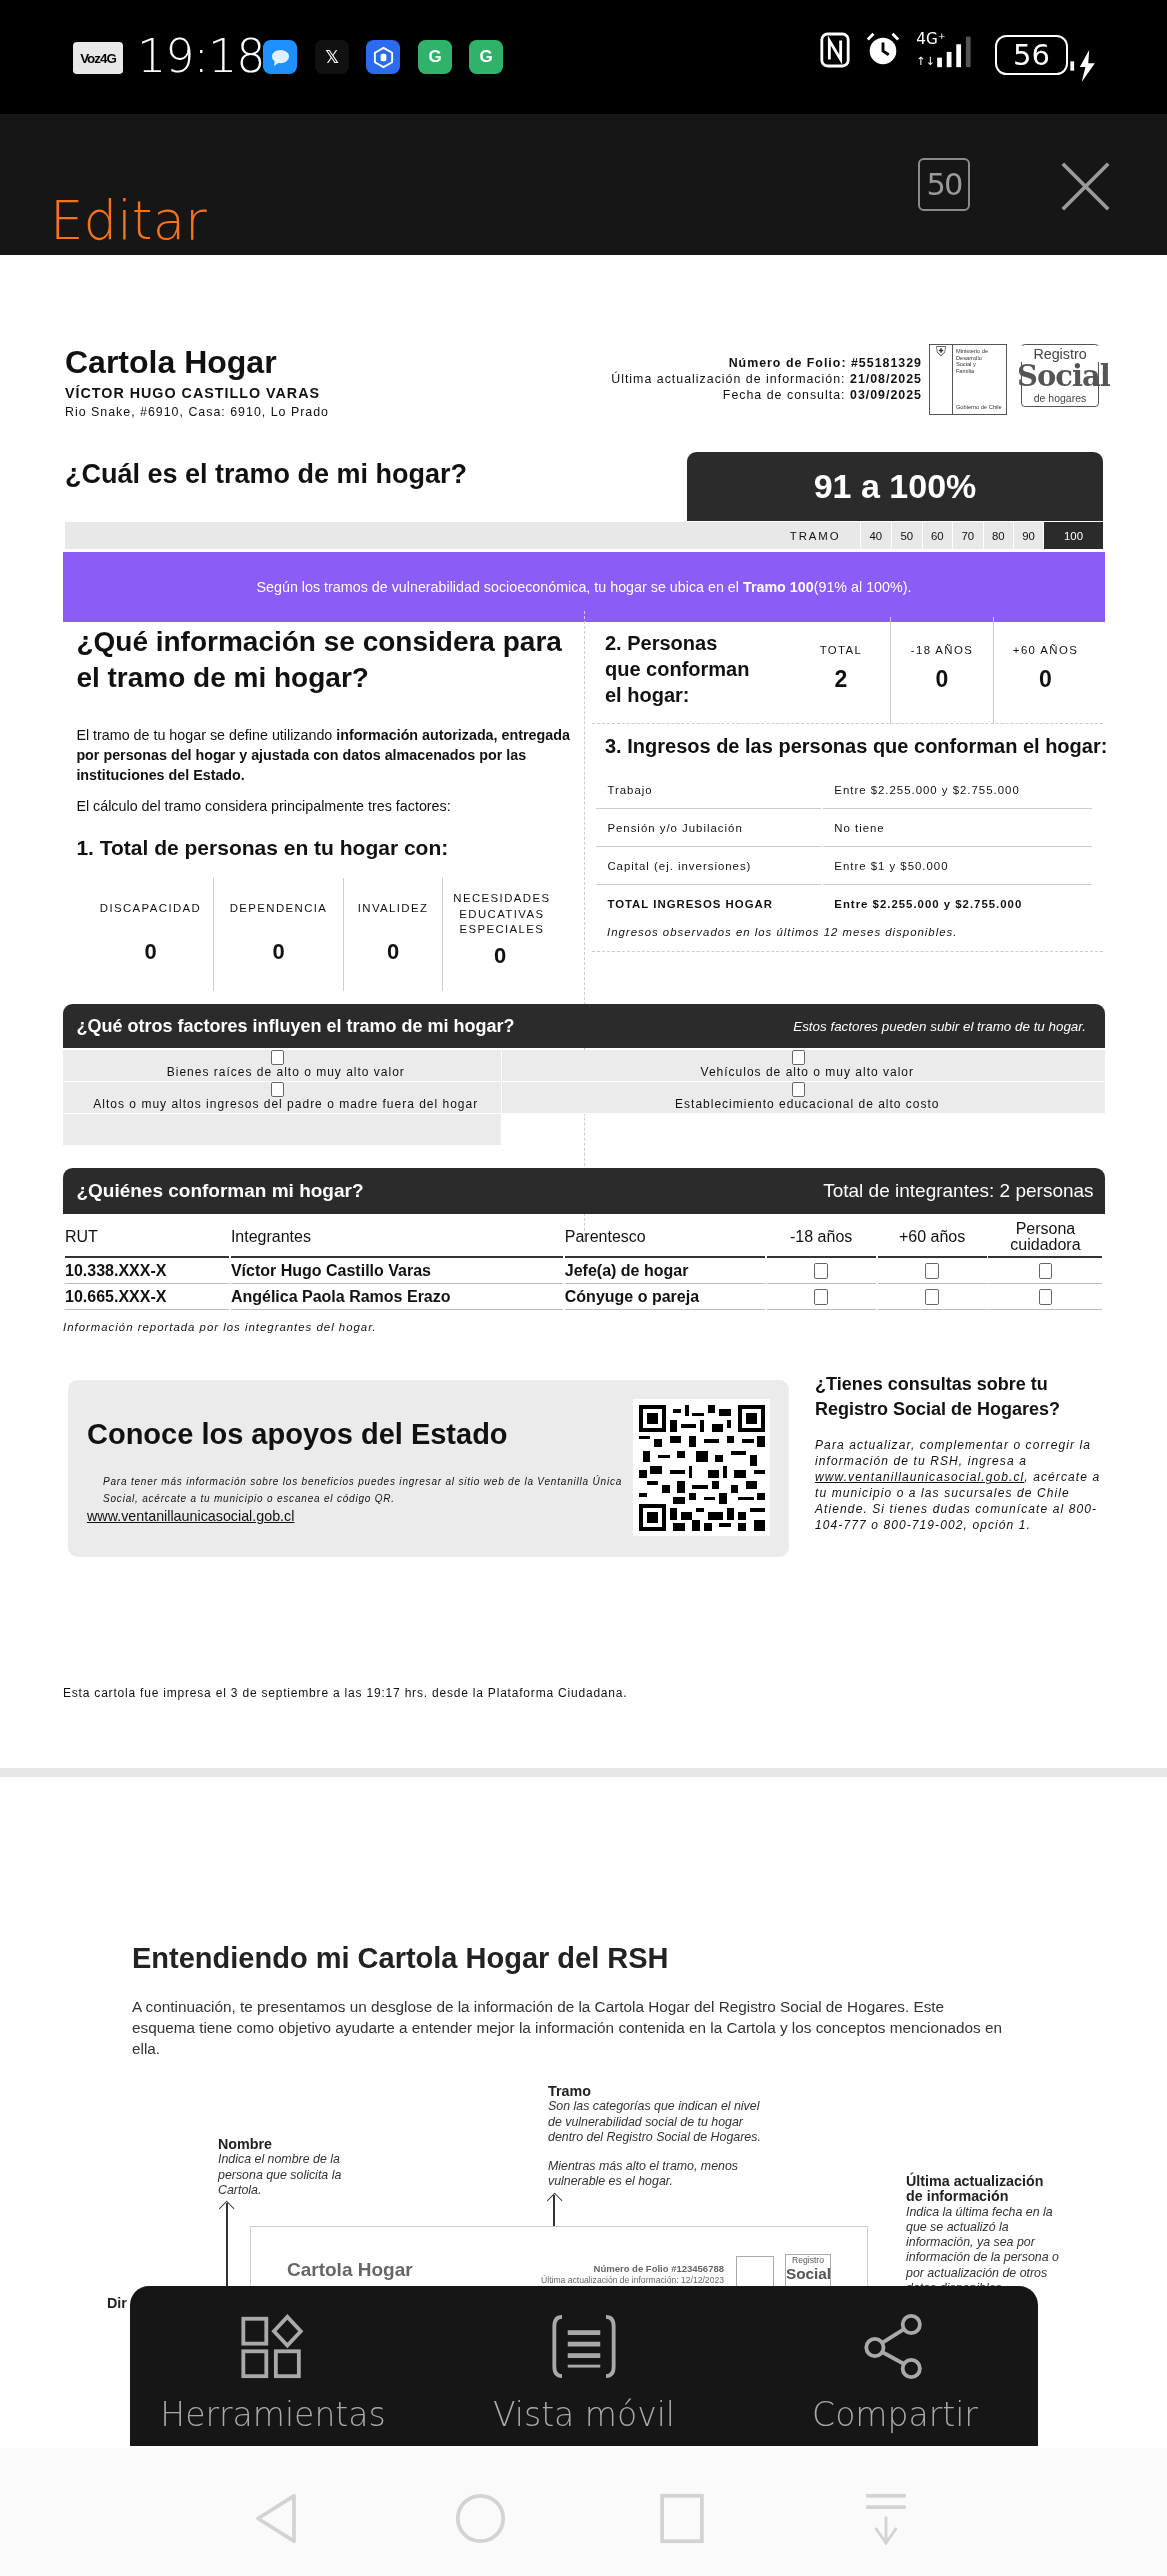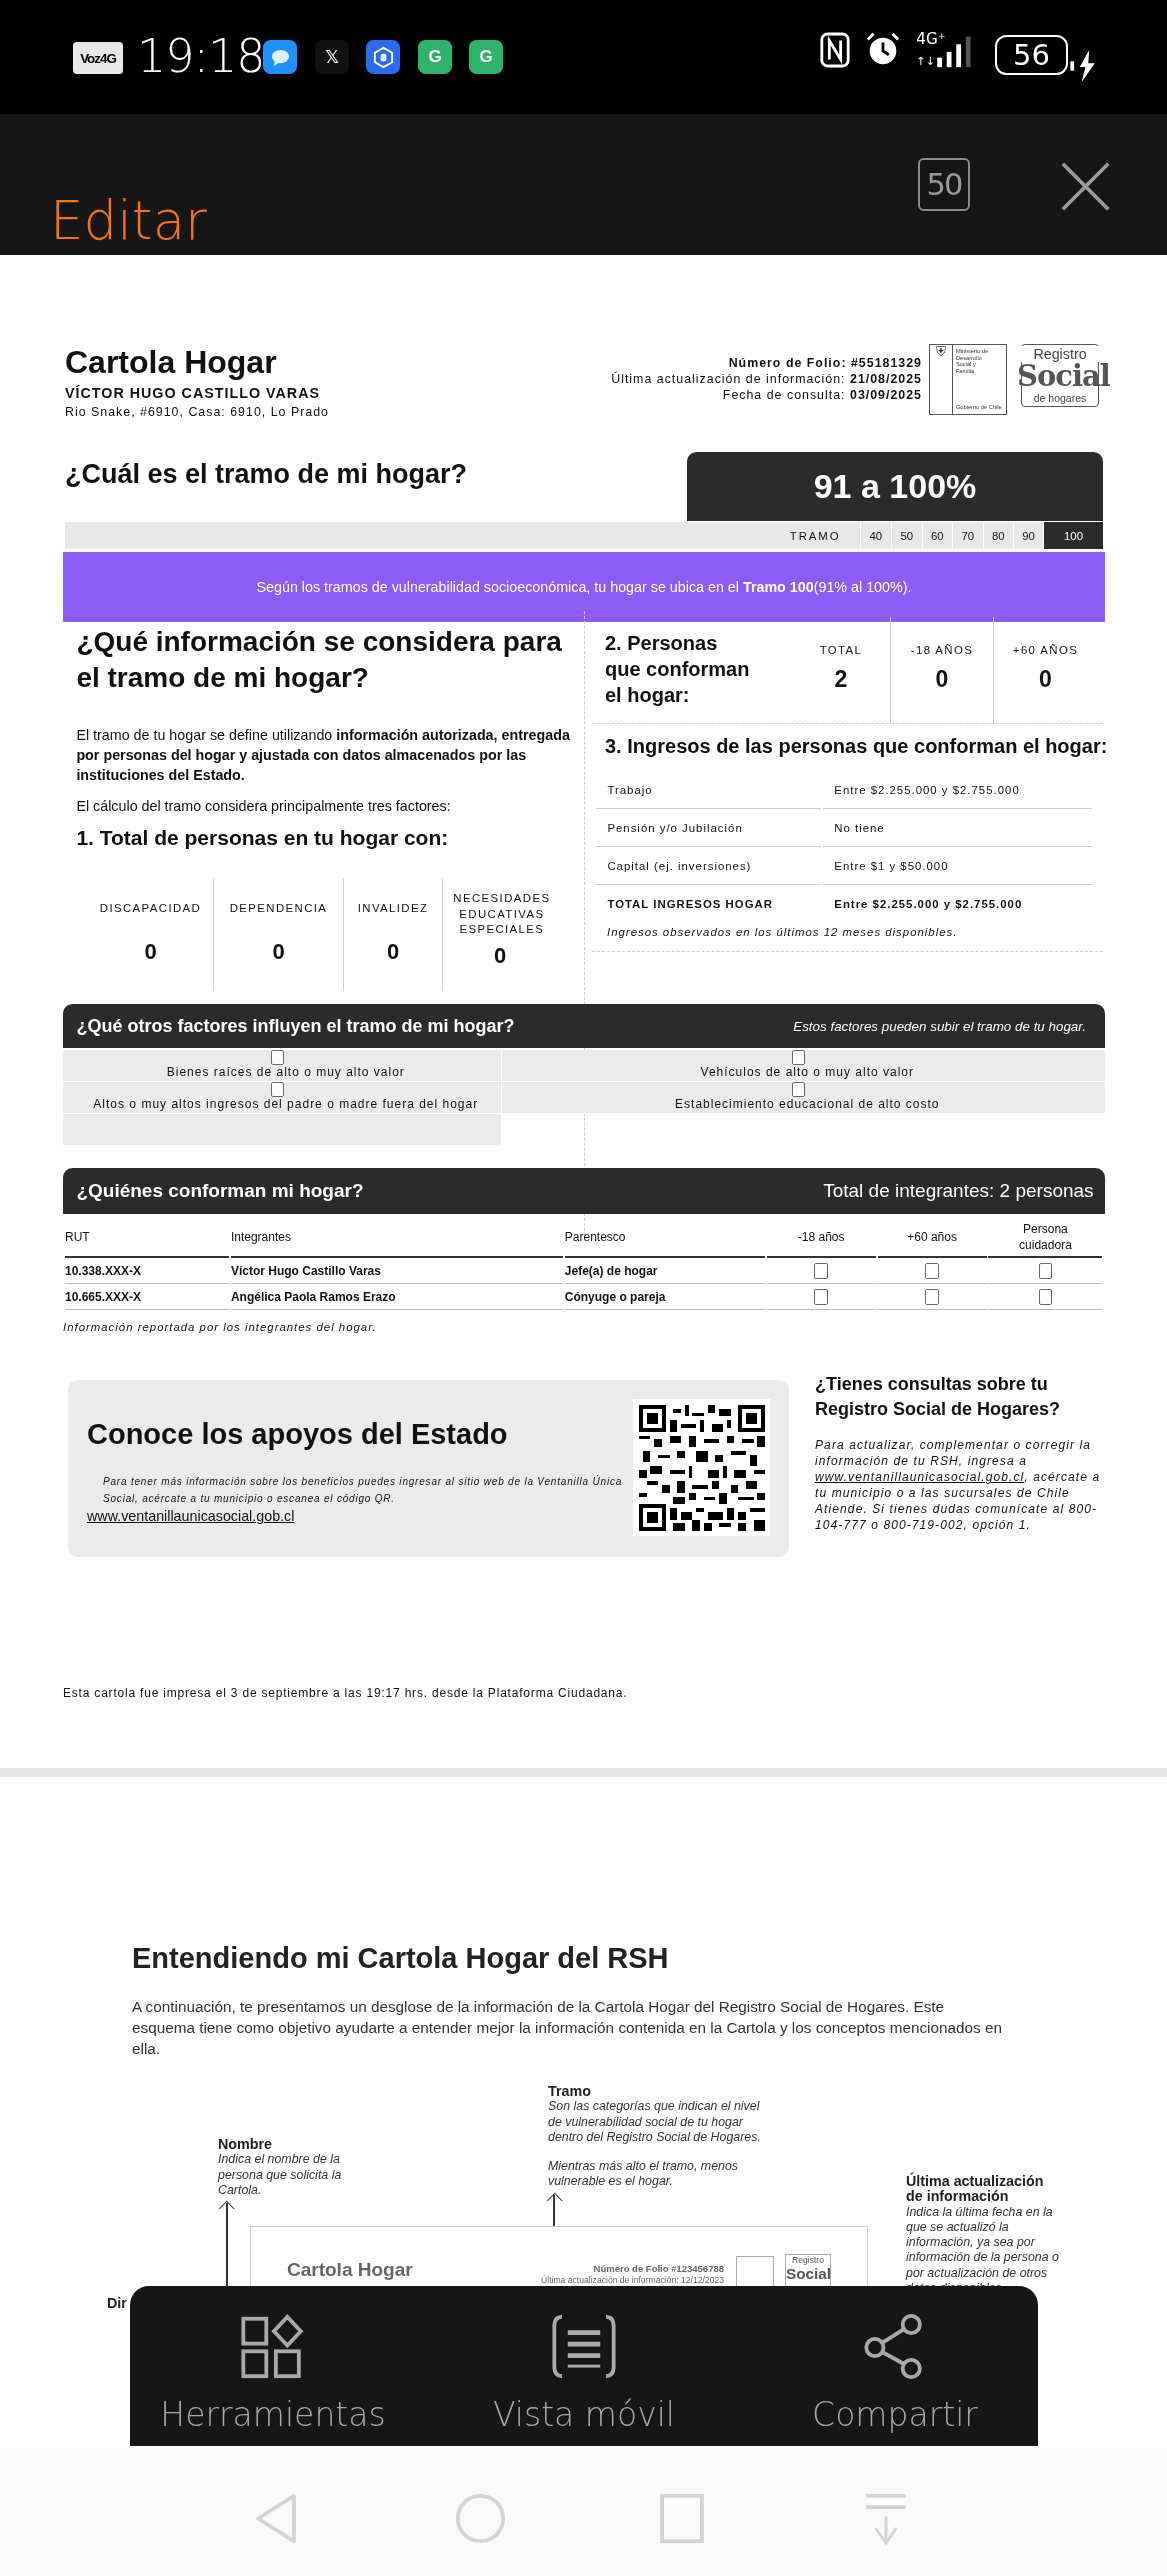--- a/index.html
+++ b/index.html
@@ -40,21 +40,21 @@
   .tramo-row { position:absolute; left:65px; top:266px; width:1038px; height:27px; background:#e8e8e8; display:flex; justify-content:flex-end; }
   .tramo-row .lab { font-size:11.4px; letter-spacing:1.9px; padding-right:19px; display:flex; align-items:center; }
   .tramo-row .cell { width:31.5px; border-left:1.9px solid #fff; font-size:11.4px; display:flex; align-items:center; justify-content:center; }
   .tramo-row .cell.act { width:60px; background:#2b2b2b; color:#fff; }
   .tramo-bar { position:absolute; left:63px; top:296px; width:1042px; height:70px; background:#8b5cf6; color:#fff; font-size:14.3px; display:flex; align-items:center; justify-content:center; }
 
   .left-col { position:absolute; left:65px; top:355px; width:520px; height:630px; border-right:1.9px dashed #ccc; }
   .q-info { position:absolute; left:11.4px; top:13.4px; width:506px; font-size:28px; font-weight:bold; line-height:36px; }
   .p-info1 { position:absolute; left:11.4px; top:114px; width:496px; font-size:14.3px; line-height:20px; }
   .p-info2 { position:absolute; left:11.4px; top:187px; font-size:14.3px; }
-  .h-total { position:absolute; left:11.4px; top:215px; font-size:21px; font-weight:bold; }
+  .h-total { position:absolute; left:11.4px; top:225px; font-size:21px; font-weight:bold; }
   .cnt4 { position:absolute; left:23px; top:267px; width:496px; height:113px; display:flex; }
   .cnt4 .c { border-right:1.9px solid #ccc; text-align:center; position:relative; }
   .cnt4 .c:last-child { border-right:none; }
   .cnt4 .lab { font-size:11.4px; letter-spacing:1.4px; line-height:15.3px; }
   .cnt4 .val { font-size:22px; font-weight:bold; position:absolute; left:0; right:0; }
 
   .pc-title { position:absolute; left:605px; top:374px; width:153px; font-size:20px; font-weight:bold; line-height:26px; }
   .pc-stats { position:absolute; left:792px; top:361px; width:309px; height:107px; display:flex; }
   .pc-stats .c { width:103px; text-align:center; border-right:1.9px solid #ccc; padding-top:27px; }
   .pc-stats .c:first-child { width:99px; }
@@ -75,21 +75,21 @@
   .of-head .t { font-size:18px; font-weight:bold; }
   .of-head .s { font-size:13.4px; font-style:italic; }
   .of-grid { position:absolute; left:63px; top:794px; width:1042px; display:grid; grid-template-columns:439px 603px; }
   .of-cell { height:32px; background:#ebebeb; display:flex; align-items:center; font-size:12px; letter-spacing:1px; border-bottom:1.9px solid #fff; border-right:1.9px solid #fff; padding-left:7.6px;flex-direction:column; }
   .of-cell:nth-child(2n) { border-right:none; }
   .of-cell .cb { width:13.4px; height:15.3px; border:1px solid #666; border-radius:1.9px; background:#fff; margin-right:17px; }
 
   .qh-head { position:absolute; left:63px; top:912px; width:1042px; height:46px; background:#2b2b2b; color:#fff; border-radius:9.5px 9.5px 0 0; display:flex; align-items:center; justify-content:space-between; padding:0 11.4px 0 13.4px; }
   .qh-head .t { font-size:19px; font-weight:bold; }
   .qh-head .s { font-size:19px; }
-  .mem-table { position:absolute; left:65px; top:962px; width:1038px; font-size:12px; }
+  .mem-table { position:absolute; left:65px; top:962px; width:1038px; font-size:16px; }
   .mem-hdr, .mem-row { display:flex; }
   .mem-hdr > div { height:40px; display:flex; align-items:center; border-bottom:2.9px solid #333; margin-right:1.9px; }
   .mem-row > div { height:26px; display:flex; align-items:center; border-bottom:1px solid #bbb; margin-right:1.9px; font-weight:bold; }
   .col-rut { width:164px; } .col-name { width:332px; } .col-par { width:200px; } .col-c { width:109px; justify-content:center; text-align:center; } .col-c.last{width:114px; margin-right:0 !important;}
   .mem-row .cb { width:13.4px; height:16px; border:1px solid #666; border-radius:1.9px; }
   .mem-hdr .col-c { font-weight:normal; line-height:16px; }
   .mem-note { position:absolute; left:63px; top:1065px; font-size:11.4px; font-style:italic; letter-spacing:1px; }
 
   .apoyo { position:absolute; left:68px; top:1124px; width:721px; height:177px; background:#ebebeb; border-radius:9.5px; }
   .apoyo .t { position:absolute; left:19px; top:38px; font-size:29px; font-weight:bold; }

